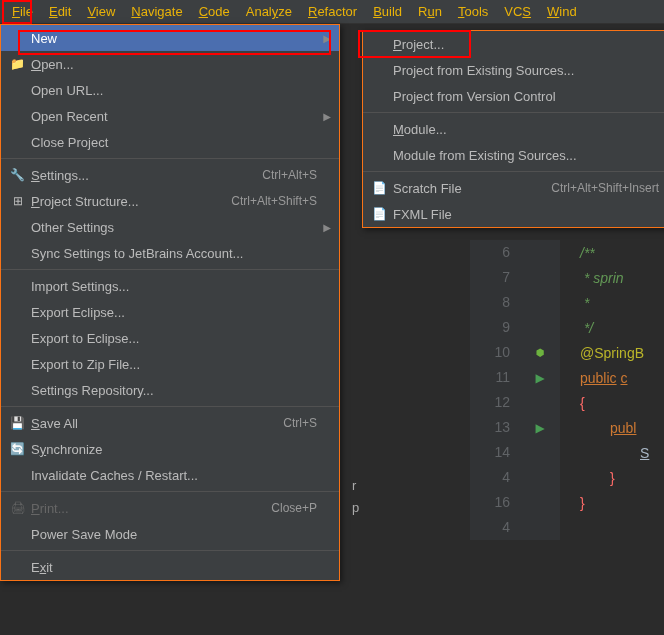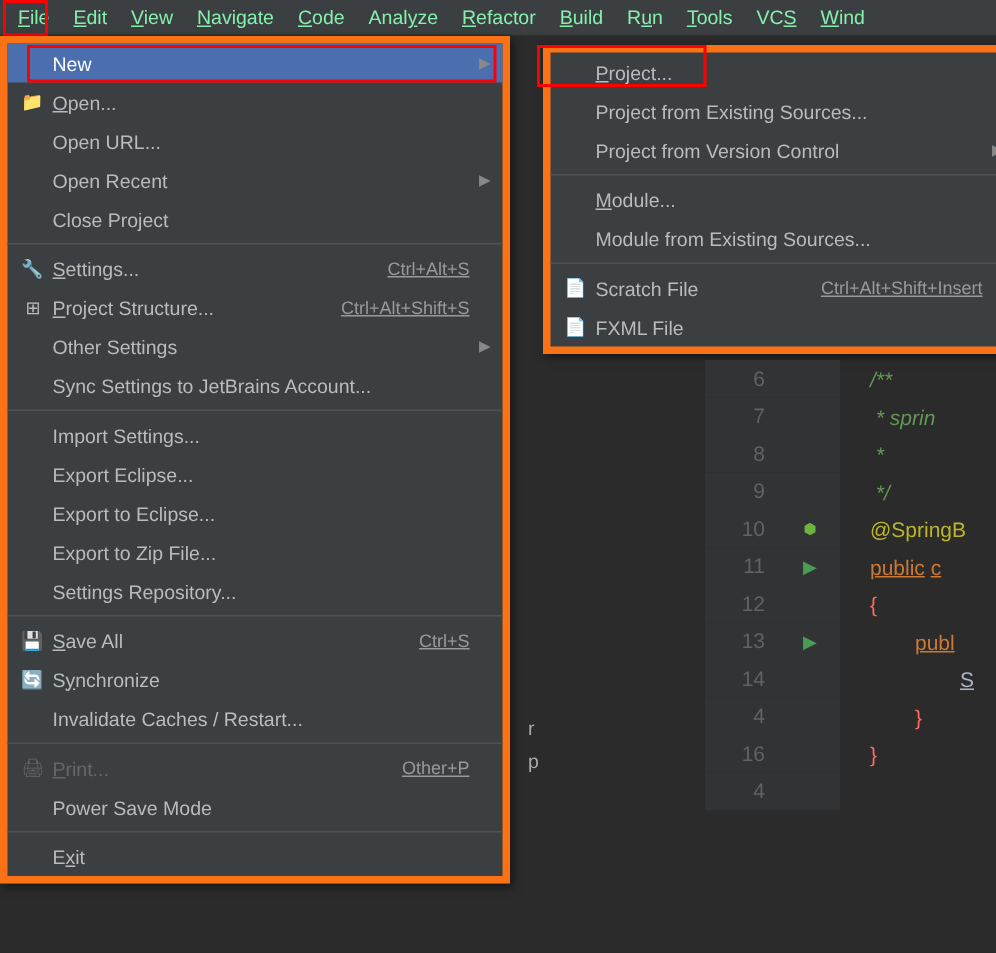--- a/index.html
+++ b/index.html
@@ -1,31 +1,31 @@
 <!DOCTYPE html>
 <html><head>
 <meta charset="utf-8">
 <style>
 * { box-sizing: border-box; margin: 0; padding: 0; font-family: Arial, sans-serif; }
 body { background: #2b2b2b; width: 664px; height: 635px; overflow: hidden; color: #bbbbbb; font-size: 13px; position: relative; }
 
 .menubar { background: #3c3f41; height: 24px; display: flex; align-items: center; padding: 0 4px; border-bottom: 1px solid #323232; }
-.menubar-item { padding: 3px 8px; cursor: pointer; color: #86efac; position: relative; }
+.menubar-item { padding: 3px 8px; cursor: pointer; color: #eab308; position: relative; }
 .menubar-item .mnemonic { text-decoration: underline; }
 
-.dropdown { position: absolute; background: #3c3f41; border: 5px solid #f97316; box-shadow: 2px 2px 6px rgba(0,0,0,0.5); min-width: 340px; }
+.dropdown { position: absolute; background: #3c3f41; border: 1px solid #f97316; box-shadow: 2px 2px 6px rgba(0,0,0,0.5); min-width: 340px; }
 .dropdown.file-menu { top: 24px; left: 0; }
 .dropdown.new-submenu { top: 30px; left: 362px; min-width: 320px; }
 
 .menu-row { display: flex; align-items: center; height: 26px; padding: 0 22px 0 8px; cursor: pointer; color: #bbbbbb; position: relative; }
 .menu-row.selected { background: #4b6eaf; color: #fff; }
 .menu-row .icon { width: 18px; height: 16px; margin-right: 4px; display: flex; align-items: center; justify-content: center; font-size: 12px; }
 .menu-row .label { flex: 1; }
 .menu-row .label .mnemonic { text-decoration: underline; }
-.menu-row .shortcut { color: #999; font-size: 12px; margin-left: 20px; text-decoration: underline; }
+.menu-row .shortcut { color: #999; font-size: 12px; margin-left: 20px; }
 .menu-row .arrow { position: absolute; right: 8px; color: #888; font-size: 10px; }
 .menu-row.disabled { color: #666; }
 .menu-sep { height: 1px; background: #515151; margin: 3px 0; }
 
 .editor-bg { position: absolute; top: 24px; left: 0; right: 0; bottom: 0; background: #2b2b2b; z-index: -1; }
 .editor { position: absolute; top: 240px; left: 470px; right: 0; font-family: Consolas, monospace; font-size: 14px; color: #a9b7c6; }
 .editor-line { display: flex; height: 25px; align-items: center; }
 .gutter { width: 50px; text-align: right; padding-right: 10px; color: #606366; background: #313335; height: 25px; line-height: 25px; }
 .gutter-icons { width: 40px; background: #313335; height: 25px; display: flex; align-items: center; justify-content: center; }
 .code { padding-left: 20px; white-space: pre; }
@@ -141,21 +141,21 @@
       <span class="label">S<span class="mnemonic">y</span>nchronize</span>
   </div>
   <div class="menu-row">
     <span class="icon"></span>
       <span class="label">Invalidate Caches / Restart...</span>
   </div>
   <div class="menu-sep"></div>
   <div class="menu-row disabled">
     <span class="icon">🖨</span>
       <span class="label"><span class="mnemonic">P</span>rint...</span>
-      <span class="shortcut">Other+P</span>
+      <span class="shortcut">Close+P</span>
   </div>
   <div class="menu-row">
     <span class="icon"></span>
       <span class="label">Power Save Mode</span>
   </div>
   <div class="menu-sep"></div>
   <div class="menu-row">
     <span class="icon"></span>
       <span class="label">E<span class="mnemonic">x</span>it</span>
   </div>

